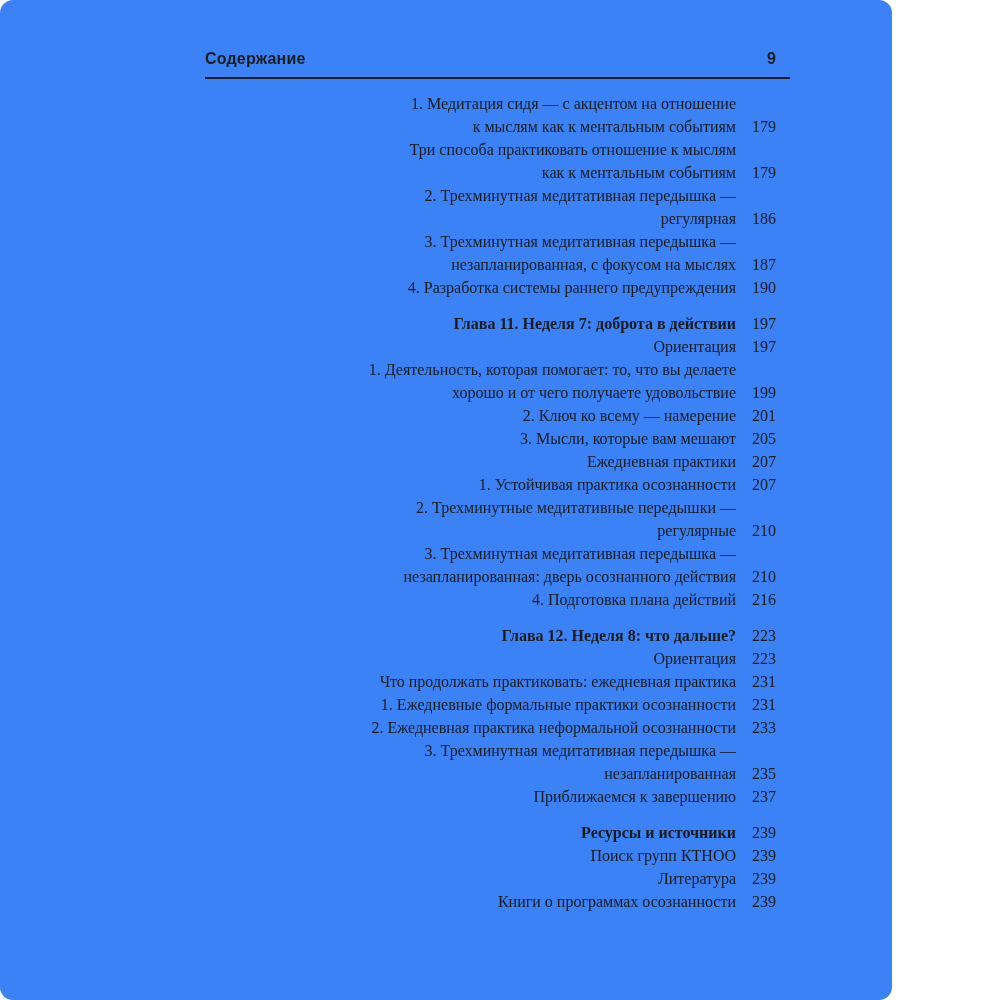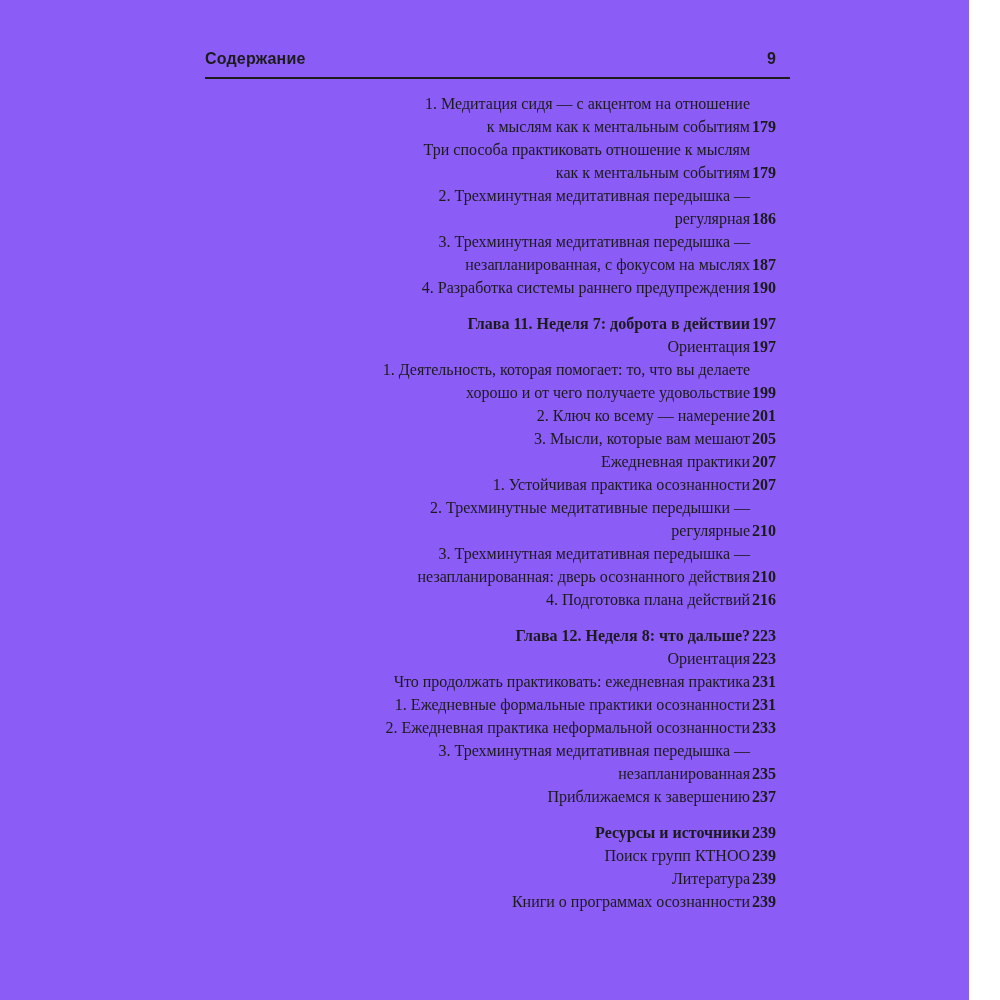--- a/index.html
+++ b/index.html
@@ -4,23 +4,24 @@
 <style>
   * { margin: 0; padding: 0; box-sizing: border-box; }
   html, body {
     width: 1000px; height: 1000px;
     background: #ffffff;
     font-family: "Liberation Serif", serif;
     color: #1b1b1b;
   }
   .page {
     position: relative;
-    width: 969px; height: 1000px;
-    background: #8b5cf6;
+    width: 892px; height: 1000px;
+    background: #3b82f6;
     overflow: hidden;
+    border-radius: 13px;
   }
   .running-head {
     position: absolute;
     left: 205px; top: 50px;
     width: 585px;
     display: flex;
     justify-content: space-between;
     align-items: flex-end;
     font-family: "Liberation Sans", sans-serif;
     font-weight: bold;
@@ -43,22 +44,22 @@
     justify-content: space-between;
     align-items: flex-end;
   }
   .row.level-1 { margin-left: 30px; }
   .row.level-2 { margin-left: 53px; }
   .row.group-start { margin-top: 13px; }
   .row.bold .entry-text { font-weight: bold; }
   .entry-text { flex: 1 1 auto; }
   .entry-page {
     flex: 0 0 auto;
-    font-weight: bold;
-    margin-left: 2px;
+    font-weight: normal;
+    margin-left: 16px;
     white-space: nowrap;
   }
 </style>
 </head>
 <body>
 
 <div class="page">
   <header class="running-head">
     <span class="head-title">Содержание</span>
     <span class="head-page">9</span>

